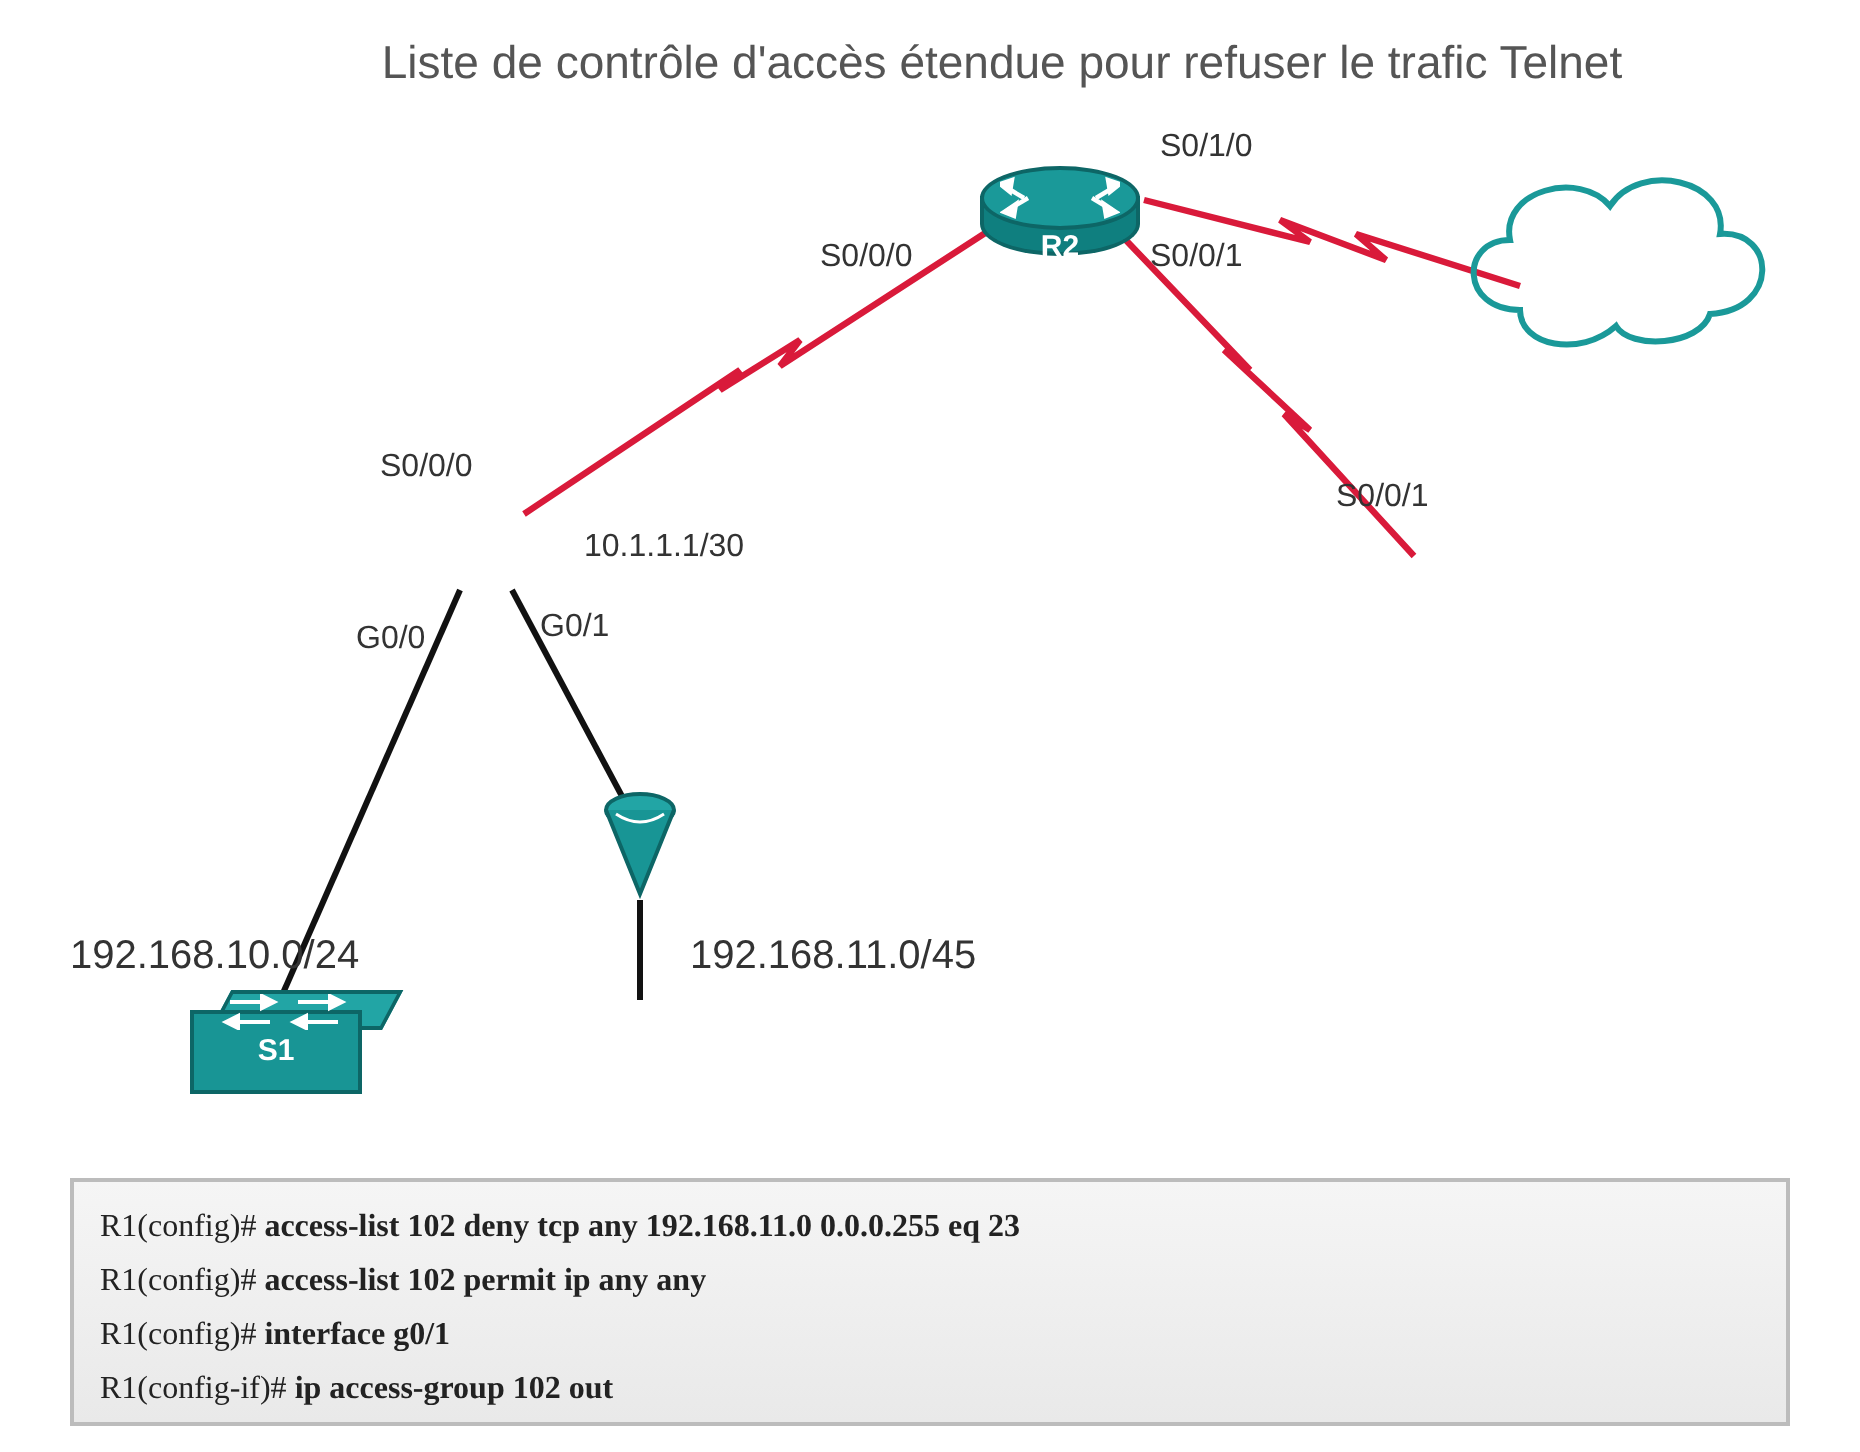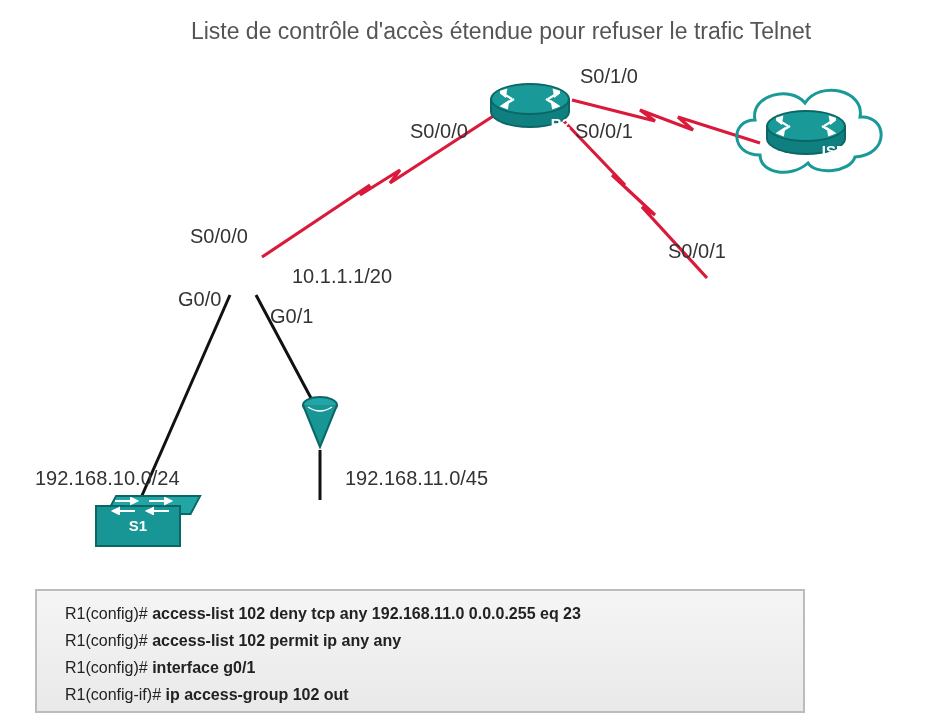--- a/index.html
+++ b/index.html
@@ -65,21 +65,21 @@
     z-index: 3;
     display: flex;
     justify-content: center;
     align-items: center;
   }
   .router .arrows svg { display: block; }
   .router-label {
     position: absolute;
     left: 0;
     width: 80px;
-    text-align: right;
+    text-align: center;
     bottom: -3px;
     color: #fff;
     font-size: 15px;
     font-weight: bold;
     z-index: 4;
   }
   .switch {
     width: 86px; height: 52px;
     position: relative;
   }
@@ -118,40 +118,40 @@
     font-weight: bold;
     z-index: 4;
   }
   .cloud {
     position: absolute;
     width: 170px; height: 110px;
   }
   .cloud svg { position: absolute; top: 0; left: 0; }
   .iface {
     position: absolute;
+    font-size: 16px;
+    color: #333;
+  }
+  .netaddr {
+    position: absolute;
     font-size: 20px;
     color: #333;
   }
-  .netaddr {
-    position: absolute;
-    font-size: 20px;
-    color: #333;
-  }
 
   .terminal {
     position: absolute;
     left: 35px;
     top: 589px;
-    width: 770px;
+    width: 860px;
     height: 124px;
     border: 2px solid #bcbcbc;
     background: linear-gradient(#f5f5f5,#e9e9e9);
     box-sizing: border-box;
-    padding: 9px 28px;
-    font-family: Liberation Sans, sans-serif;
+    padding: 9px 13px;
+    font-family: Liberation Serif, serif;
     font-size: 16px;
     line-height: 27px;
     color: #222;
     white-space: pre;
   }
   .terminal .b { font-weight: bold; }
 </style>
 </head>
 <body>
 
@@ -171,41 +171,20 @@
 
     <line x1="256" y1="240" x2="320" y2="360" stroke="#111" stroke-width="3"></line>
 
     <line x1="320" y1="395" x2="320" y2="445" stroke="#111" stroke-width="3"></line>
   </svg>
 
   <div class="cloud" style="left:720px;top:20px">
     <svg width="170" height="110" viewBox="0 0 170 110">
       <path d="M40 80 C 10 80 10 45 35 45 C 30 20 70 10 85 28 C 100 5 145 15 140 42 C 168 40 170 80 135 82 C 130 98 95 100 88 88 C 70 104 40 98 40 80 Z" fill="none" stroke="#1a9999" stroke-width="3"></path>
     </svg>
-    <div class="router-wrap" style="left:46px;top:35px">
-      <div class="router">
-        <div class="side"></div>
-          <div class="top"></div>
-        <div class="arrows">
-          <svg width="60" height="24" viewBox="0 0 60 24">
-            <g stroke="#fff" stroke-width="2.2" fill="#fff">
-              <line x1="12" y1="12" x2="2" y2="6"></line>
-                <polygon points="0,5 6,3 5,9"></polygon>
-              <line x1="14" y1="12" x2="4" y2="18"></line>
-                <polygon points="2,19 8,15 7,21"></polygon>
-              <line x1="48" y1="12" x2="58" y2="6"></line>
-                <polygon points="60,5 54,3 55,9"></polygon>
-              <line x1="46" y1="12" x2="56" y2="18"></line>
-                <polygon points="58,19 52,15 53,21"></polygon>
-            </g>
-          </svg>
-        </div>
-        <div class="router-label">ISP</div>
-      </div>
-    </div>
   </div>
 
   <div class="router-wrap" style="left:490px;top:28px">
     <div class="router">
       <div class="side"></div>
         <div class="top"></div>
       <div class="arrows">
         <svg width="60" height="24" viewBox="0 0 60 24">
           <g stroke="#fff" stroke-width="2.2" fill="#fff">
             <line x1="12" y1="12" x2="2" y2="6"></line>
@@ -250,22 +229,22 @@
               <polygon points="38,14 44,11 44,17"></polygon>
           </g>
         </svg>
       </div>
       <div class="switch-label">S1</div>
     </div>
   </div>
 
 
   <div class="iface" style="left:190px;top:170px">S0/0/0</div>
-  <div class="iface" style="left:292px;top:210px">10.1.1.1/20</div>
-  <div class="iface" style="left:178px;top:233px">G0/0</div>
+  <div class="iface" style="left:292px;top:210px">10.1.1.1/30</div>
+  <div class="iface" style="left:178px;top:256px">G0/0</div>
   <div class="iface" style="left:270px;top:250px">G0/1</div>
 
   <div class="iface" style="left:410px;top:65px">S0/0/0</div>
   <div class="iface" style="left:575px;top:65px">S0/0/1</div>
   <div class="iface" style="left:580px;top:10px">S0/1/0</div>
 
   <div class="iface" style="left:668px;top:185px">S0/0/1</div>
 
   <div class="netaddr" style="left:35px;top:412px">192.168.10.0/24</div>
   <div class="netaddr" style="left:345px;top:412px">192.168.11.0/45</div>

